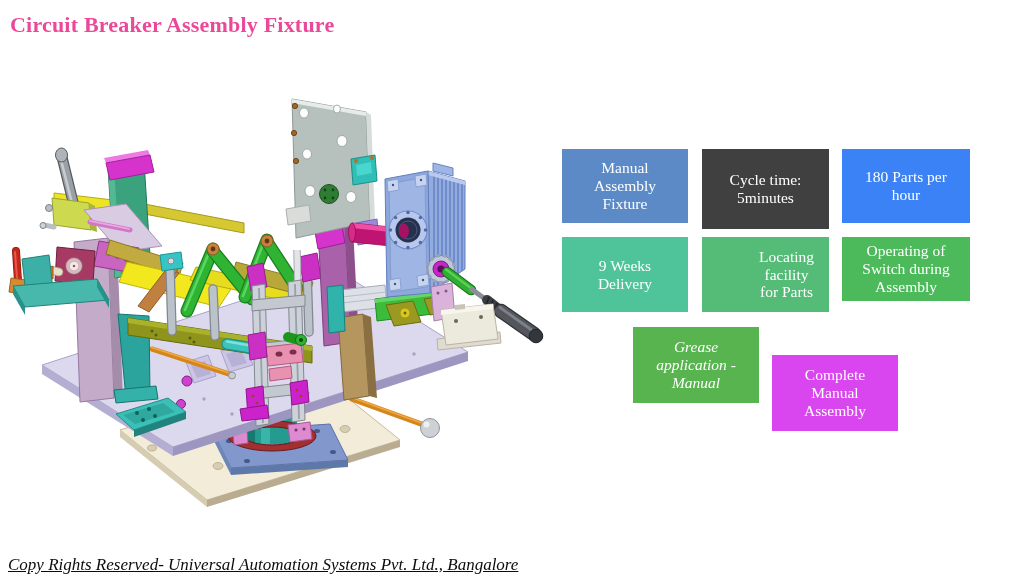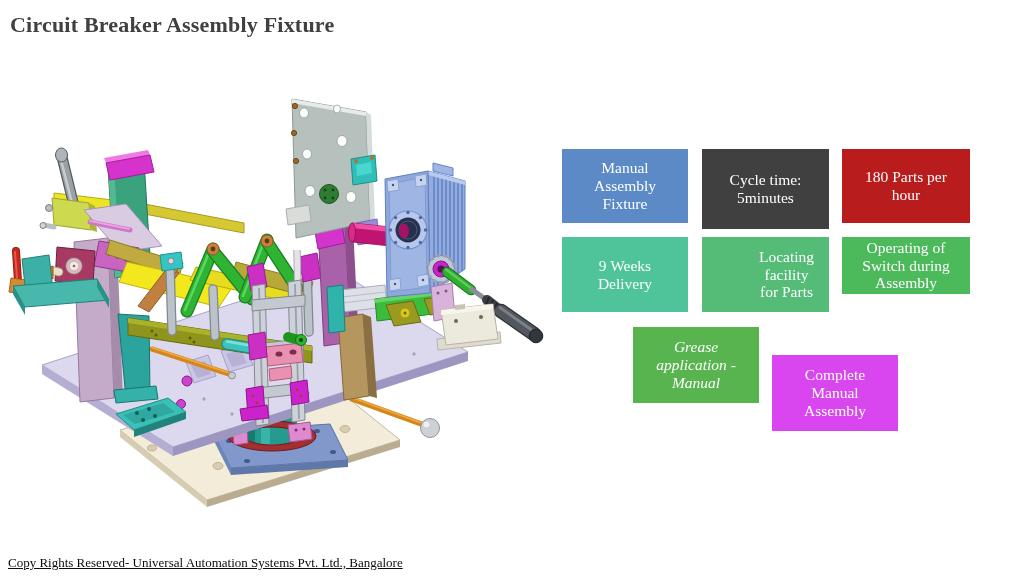--- a/index.html
+++ b/index.html
@@ -3,32 +3,32 @@
 <meta charset="utf-8">
 <style>
   * { margin:0; padding:0; box-sizing:border-box; }
   html,body { width:1024px; height:576px; }
   body {
     position:relative; overflow:hidden; background:#ffffff;
     font-family:"Liberation Serif", serif;
   }
   .slide-title {
     position:absolute; left:10px; top:12px;
-    font-size:22px; font-weight:bold; color:#404040; letter-spacing:0.2px;
+    font-size:22px; font-weight:bold; color:#ec4899; letter-spacing:0.2px;
   }
   .cad-figure { position:absolute; left:8px; top:88px; width:540px; height:425px; }
   .cad-figure svg { width:100%; height:100%; display:block; }
   .info-box {
     position:absolute; display:flex; align-items:center; justify-content:center;
     text-align:center; color:#ffffff; font-size:15.5px; line-height:1.16;
     white-space:pre-line; padding:2px 6px;
   }
   .copyright {
     position:absolute; left:8px; top:555px;
-    font-size:13px; color:#0c0c0c; text-decoration:underline;
+    font-size:17px; color:#0c0c0c; text-decoration:underline;font-style:italic;
   }
 </style>
 </head>
 <body>
 
 <h1 class="slide-title">Circuit Breaker Assembly Fixture</h1>
 
 <figure class="cad-figure" aria-label="3D CAD render of a manual circuit breaker assembly fixture with base plates, toggle clamps, vertical gear plate, worm gearbox and hand crank">
 <svg viewBox="8 88 540 425" xmlns="http://www.w3.org/2000/svg">
 
@@ -343,33 +343,33 @@
 
 <div class="info-box" style="left: 562px; top: 149px; width: 126px; height: 74px; background-color: rgb(91, 138, 198);">
   <span>Manual
 Assembly
 Fixture</span>
 </div>
 <div class="info-box" style="left: 702px; top: 149px; width: 127px; height: 80px; background-color: #404040;">
   <span>Cycle time:
 5minutes</span>
 </div>
-<div class="info-box" style="left: 842px; top: 149px; width: 128px; height: 74px; background-color: #b91c1c;">
+<div class="info-box" style="left: 842px; top: 149px; width: 128px; height: 74px; background-color: #3b82f6;">
   <span>180 Parts per
 hour</span>
 </div>
 <div class="info-box" style="left: 562px; top: 237px; width: 126px; height: 75px; background-color: rgb(79, 196, 155);">
   <span>9 Weeks
 Delivery</span>
 </div>
 <div class="info-box" style="left: 702px; top: 237px; width: 127px; height: 75px; background-color: rgb(84, 188, 119); padding-left: 48px;">
   <span>Locating facility
 for Parts</span>
 </div>
-<div class="info-box" style="left: 842px; top: 237px; width: 128px; height: 57px; background-color: rgb(76, 186, 91);">
+<div class="info-box" style="left: 842px; top: 237px; width: 128px; height: 64px; background-color: rgb(76, 186, 91);">
   <span>Operating of
 Switch during
 Assembly</span>
 </div>
 <div class="info-box" style="left: 633px; top: 327px; width: 126px; height: 76px; background-color: rgb(88, 180, 79); font-style: italic;">
   <span>Grease
 application -
 Manual</span>
 </div>
 <div class="info-box" style="left: 772px; top: 327px; width: 126px; height: 76px; background-color: #d946ef; margin-top: 28px;">

